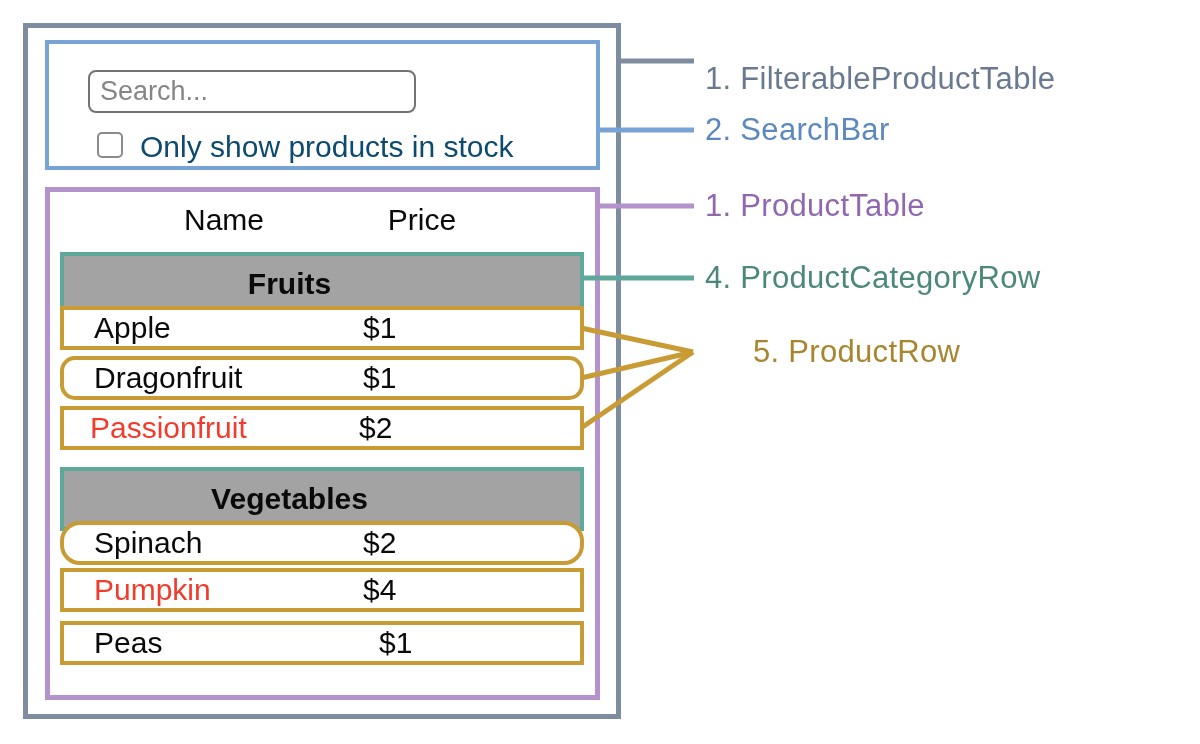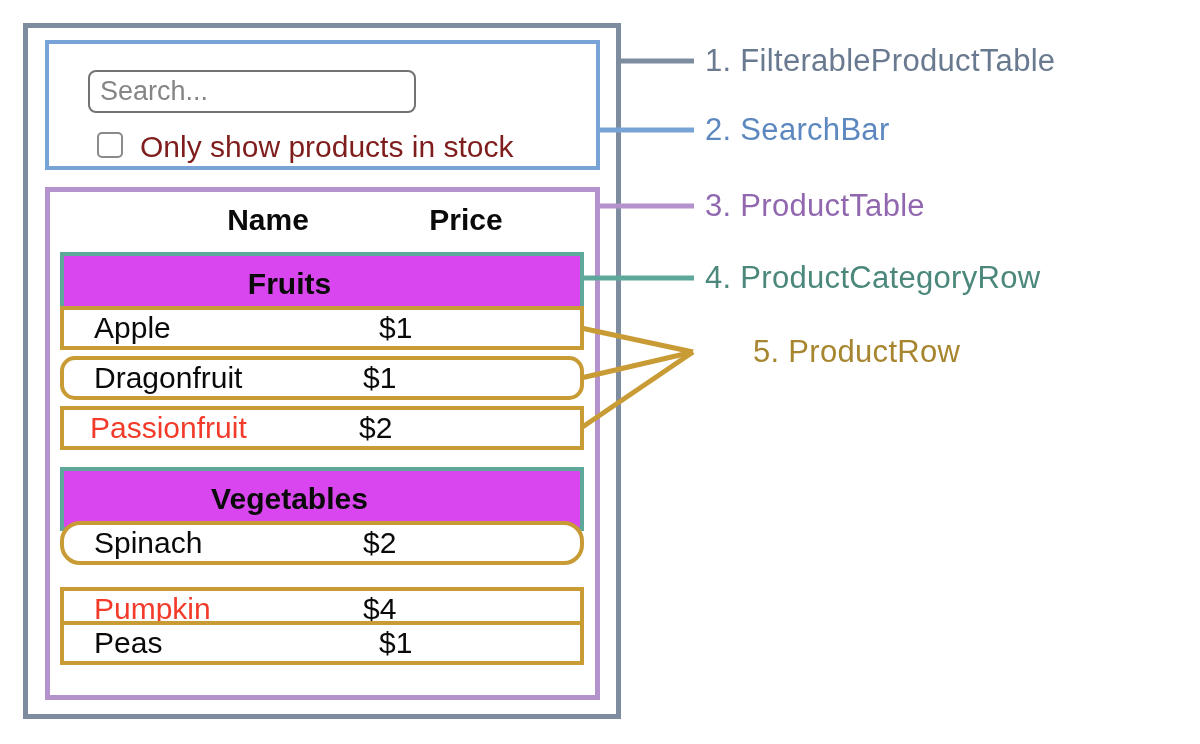--- a/index.html
+++ b/index.html
@@ -19,54 +19,54 @@
     padding:0 10px;color:#444;outline:none;background:#fff;
   }
   .search-input::placeholder{color:#858585;opacity:1;}
   .stock-checkbox{
     position:absolute;left:48px;top:88px;width:26px;height:26px;margin:0;
     -webkit-appearance:none;appearance:none;border:2px solid #8a8a8a;border-radius:5px;
     background:#fff;box-sizing:border-box;cursor:pointer;
   }
   .stock-label{
     position:absolute;left:91px;top:85px;height:36px;line-height:36px;
-    font-size:30px;color:#7f1d1d;white-space:nowrap;
+    font-size:30px;color:#0c4a6e;white-space:nowrap;
   }
 
   .rows-host{position:absolute;left:0;top:0;width:1200px;height:744px;pointer-events:none;}
   .table-header{position:absolute;left:60px;top:200px;width:524px;height:40px;}
   .th{
     position:absolute;top:0;height:40px;line-height:40px;transform:translateX(-50%);
-    font-size:30px;font-weight:bold;color:#0a0a0a;white-space:nowrap;margin-left:44px;
+    font-size:30px;font-weight:normal;color:#0a0a0a;white-space:nowrap;
   }
   .th-name{left:164px;}
   .th-price{left:362px;}
 
   .cat-row{
     position:absolute;left:60px;width:524px;height:64px;box-sizing:border-box;
-    border:4px solid var(--teal-line);background:#d946ef;
+    border:4px solid var(--teal-line);background:#a3a3a3;
     display:flex;align-items:center;justify-content:center;padding-right:65px;
   }
   .cat-label{font-size:30px;font-weight:bold;color:#0a0a0a;white-space:nowrap;}
   .prod-row{
     position:absolute;left:60px;width:524px;height:44px;box-sizing:border-box;
     border:4px solid var(--gold-line);background:#fff;
     display:flex;align-items:center;padding-left:30px;
   }
   .prod-name{font-size:30px;color:#0a0a0a;width:269px;flex:none;white-space:nowrap;}
   .prod-name.red{color:var(--red-text);}
   .prod-price{font-size:30px;color:#0a0a0a;white-space:nowrap;}
 
   .overlay{position:absolute;left:0;top:0;z-index:5;pointer-events:none;}
 
   .legend-item{
     position:absolute;left:705px;height:40px;line-height:40px;z-index:6;
     font-size:31px;letter-spacing:0.3px;white-space:nowrap;
   }
-  .lg-slate{color:var(--slate-text);}
+  .lg-slate{color:var(--slate-text);margin-top:18px;}
   .lg-blue{color:var(--blue-text);}
   .lg-purple{color:var(--purple-text);}
   .lg-teal{color:var(--teal-text);}
   .lg-gold{color:var(--gold-text);margin-left:48px;}
   .li-1{top:41px;}
   .li-2{top:110px;}
   .li-3{top:186px;}
   .li-4{top:258px;text-align:right;}
   .li-5{top:332px;}
 </style>
@@ -86,40 +86,40 @@
   <div class="box producttable-box"></div>
 
   <div class="rows-host">
     <div class="table-header">
       <span class="th th-name">Name</span>
       <span class="th th-price">Price</span>
     </div>
   <div class="cat-row" style="top: 252px;">
         <span class="cat-label">Fruits</span>
       </div>
-      <div class="prod-row" style="top: 306px; gap: 16px;">
+      <div class="prod-row" style="top: 306px;">
         <span class="prod-name">Apple</span>
         <span class="prod-price">$1</span>
       </div>
       <div class="prod-row" style="top: 356px; border-radius: 15px;">
         <span class="prod-name">Dragonfruit</span>
         <span class="prod-price">$1</span>
       </div>
       <div class="prod-row" style="top: 406px; padding-left: 26px;">
         <span class="prod-name red">Passionfruit</span>
         <span class="prod-price">$2</span>
       </div>
       <div class="cat-row" style="top: 467px;">
         <span class="cat-label">Vegetables</span>
       </div>
       <div class="prod-row" style="top: 521px; border-radius: 20px;">
         <span class="prod-name">Spinach</span>
         <span class="prod-price">$2</span>
       </div>
-      <div class="prod-row" style="top: 587px;">
+      <div class="prod-row" style="top: 568px;">
         <span class="prod-name red">Pumpkin</span>
         <span class="prod-price">$4</span>
       </div>
       <div class="prod-row" style="top: 621px; gap: 16px;">
         <span class="prod-name">Peas</span>
         <span class="prod-price">$1</span>
       </div>
     </div>
 
   <svg class="overlay" width="1200" height="744" viewBox="0 0 1200 744">
@@ -127,17 +127,17 @@
     <line x1="597" y1="130" x2="694" y2="130" stroke-width="5" stroke="#78a3d6"></line>
     <line x1="597" y1="206" x2="694" y2="206" stroke-width="5" stroke="#b492cc"></line>
     <line x1="581" y1="278" x2="694" y2="278" stroke-width="5" stroke="#5ea89b"></line>
     <line x1="581" y1="328" x2="693" y2="352" stroke-width="5" stroke="#c89b35"></line>
     <line x1="581" y1="378" x2="693" y2="352" stroke-width="5" stroke="#c89b35"></line>
     <line x1="581" y1="428" x2="693" y2="352" stroke-width="5" stroke="#c89b35"></line>
   </svg>
 
   <div class="legend-item li-1 lg-slate">1. FilterableProductTable</div>
   <div class="legend-item li-2 lg-blue">2. SearchBar</div>
-  <div class="legend-item li-3 lg-purple">3. ProductTable</div>
+  <div class="legend-item li-3 lg-purple">1. ProductTable</div>
   <div class="legend-item li-4 lg-teal">4. ProductCategoryRow</div>
   <div class="legend-item li-5 lg-gold">5. ProductRow</div>
 
 </div>
 
 </body></html>

